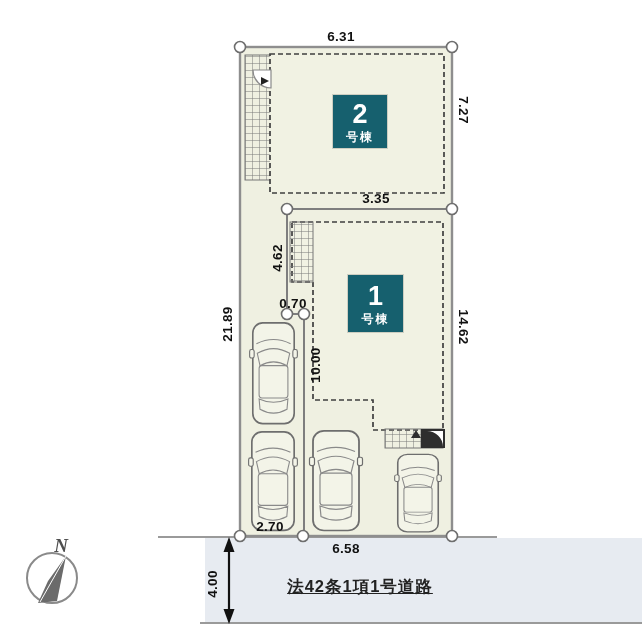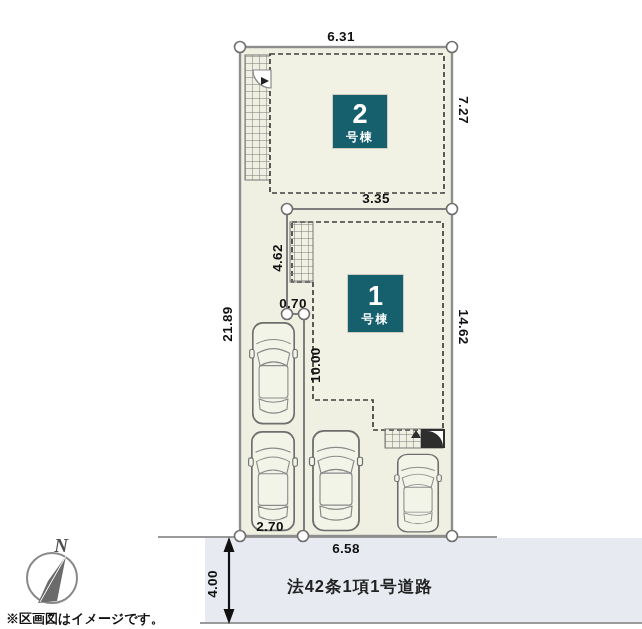--- a/index.html
+++ b/index.html
@@ -9,21 +9,21 @@
   .dim{position:absolute;transform:translate(-50%,-50%);font:700 13.5px "Liberation Sans",sans-serif;
        color:#111;letter-spacing:.3px;white-space:nowrap;}
   .dim.ccw{transform:translate(-50%,-50%) rotate(-90deg);}
   .dim.cw{transform:translate(-50%,-50%) rotate(90deg);}
   .bldg-label{position:absolute;background:var(--building-label-bg,#16606e);
        color:var(--building-label-text,#fff);display:flex;flex-direction:column;align-items:center;
        justify-content:center;box-shadow:0 0 0 1px rgba(0,0,0,.15);}
   .bldg-label .num{font-size:27px;font-weight:700;line-height:1;}
   .bldg-label .suffix{font-size:12px;font-weight:700;margin-top:3px;letter-spacing:2px;line-height:1;}
   .road-label{position:absolute;transform:translate(-50%,-50%);font:600 16.5px "Liberation Sans",sans-serif;
-       color:#222;letter-spacing:1px;white-space:nowrap;}
+       color:#222;letter-spacing:1px;white-space:nowrap;text-decoration:underline;}
   .disclaimer{position:absolute;left:6px;top:610px;font:700 13px "Liberation Sans",sans-serif;color:#111;
        white-space:nowrap;}
   .north{position:absolute;transform:translate(-50%,-50%);font:italic 700 19px "Liberation Serif",serif;color:#4e4e4e;}
 </style>
 </head>
 <body>
 
 <div class="canvas">
 
   <svg class="plan-svg" width="642" height="629" viewBox="0 0 642 629">
@@ -113,14 +113,13 @@
   </div>
   <div class="bldg-label" style="left:348px;top:275px;width:55px;height:57px">
     <span class="num">1</span>
     <span class="suffix">号棟</span>
   </div>
 
   <div class="road-label" style="left:360px;top:587px">法42条1項1号道路</div>
 
   <div class="north" style="left:61px;top:546px">N</div>
 
-  <div class="disclaimer">※区画図はイメージです。</div>
 </div>
 
 </body></html>

